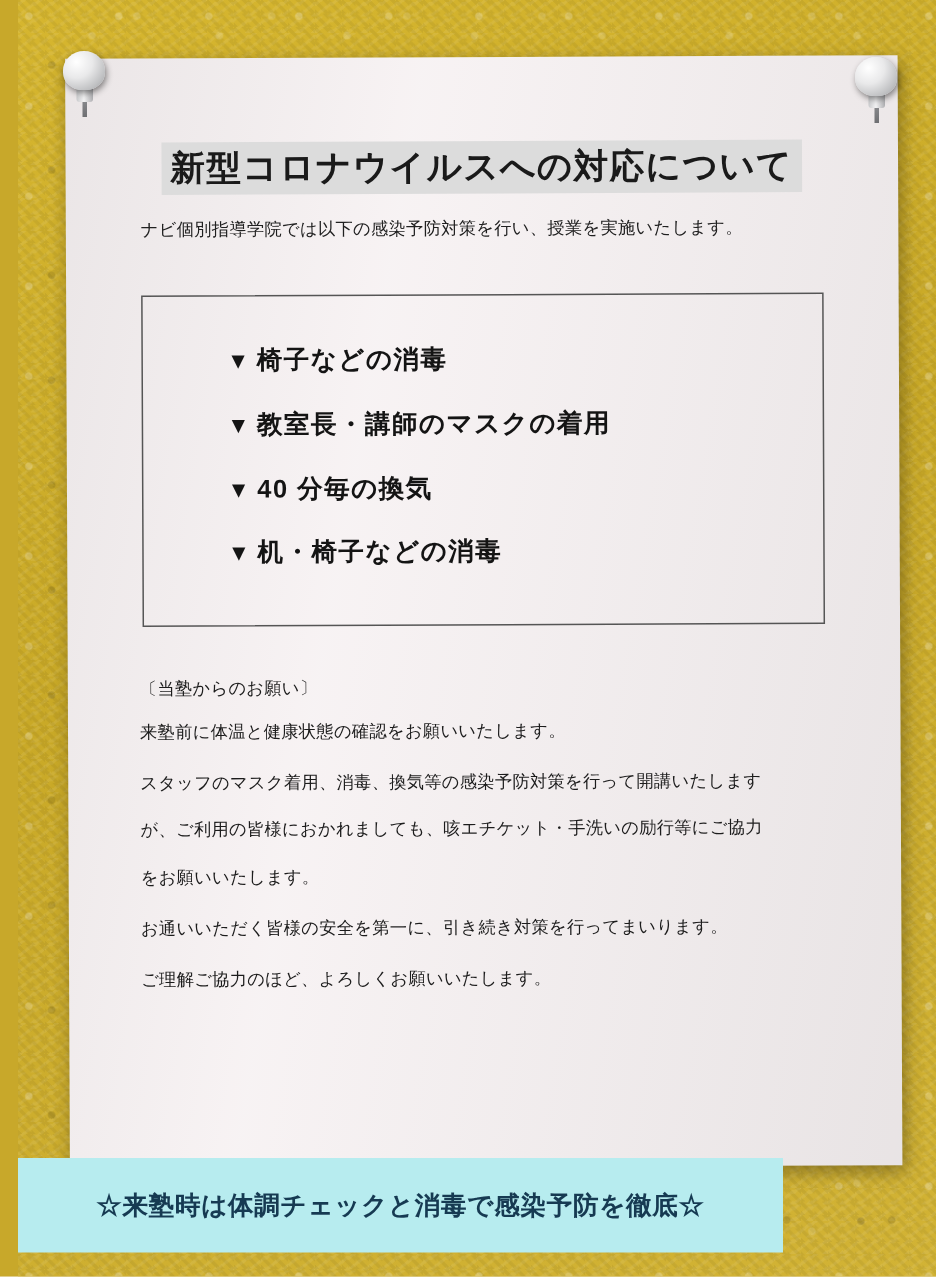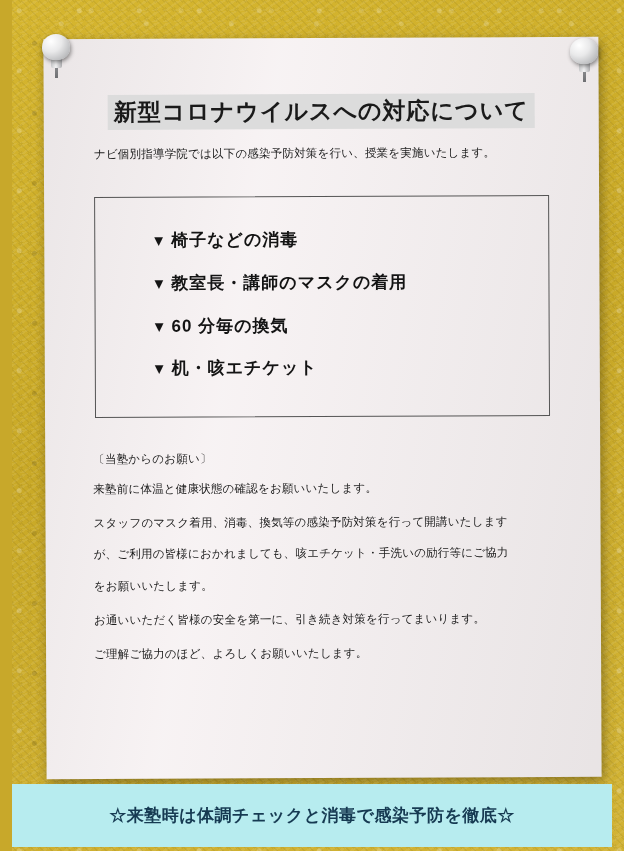--- a/index.html
+++ b/index.html
@@ -29,22 +29,22 @@
       repeating-linear-gradient(-38deg, rgba(255,255,255,0.07) 0 2px, transparent 2px 6px),
       linear-gradient(160deg, #d6b62f 0%, #c9a927 45%, #d2b335 100%);
     background-size: 60px 60px, 70px 70px, 85px 85px, 64px 64px, 90px 90px, 9px 9px, 11px 11px, 100% 100%;
     margin-left: 12px;
   }
 
   
   #banner {
     position: absolute;
     left: 0;
-    bottom: 4px;
-    width: 600px;
+    bottom: 16px;
+    width: 510px;
     height: 63px;
     background: #b7ecef;
     display: flex;
     align-items: center;
     justify-content: center;
     z-index: 40;
   }
   #banner-text {
     color: #163a52;
     font-size: 17px;
@@ -192,24 +192,24 @@
       <p class="lead">ナビ個別指導学院では以下の感染予防対策を行い、授業を実施いたします。</p>
 
       <div class="measure-box">
         <div class="measure-item">
           <span class="mark">▼</span><span>椅子などの消毒</span>
         </div>
         <div class="measure-item">
           <span class="mark">▼</span><span>教室長・講師のマスクの着用</span>
         </div>
         <div class="measure-item">
-          <span class="mark">▼</span><span>60 分毎の換気</span>
-        </div>
-        <div class="measure-item">
-          <span class="mark">▼</span><span>机・咳エチケット</span>
+          <span class="mark">▼</span><span>40 分毎の換気</span>
+        </div>
+        <div class="measure-item">
+          <span class="mark">▼</span><span>机・椅子などの消毒</span>
         </div>
       </div>
 
       <p class="request-head">〔当塾からのお願い〕</p>
       <p class="request-line">来塾前に体温と健康状態の確認をお願いいたします。</p>
       <p class="request-line tight">スタッフのマスク着用、消毒、換気等の感染予防対策を行って開講いたします</p>
       <p class="request-line tight">が、ご利用の皆様におかれましても、咳エチケット・手洗いの励行等にご協力</p>
       <p class="request-line">をお願いいたします。</p>
       <p class="request-line">お通いいただく皆様の安全を第一に、引き続き対策を行ってまいります。</p>
       <p class="request-line">ご理解ご協力のほど、よろしくお願いいたします。</p>

